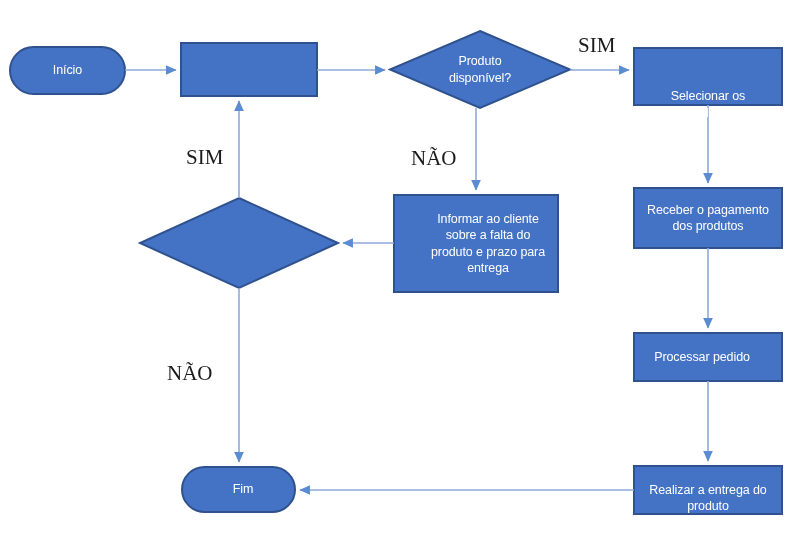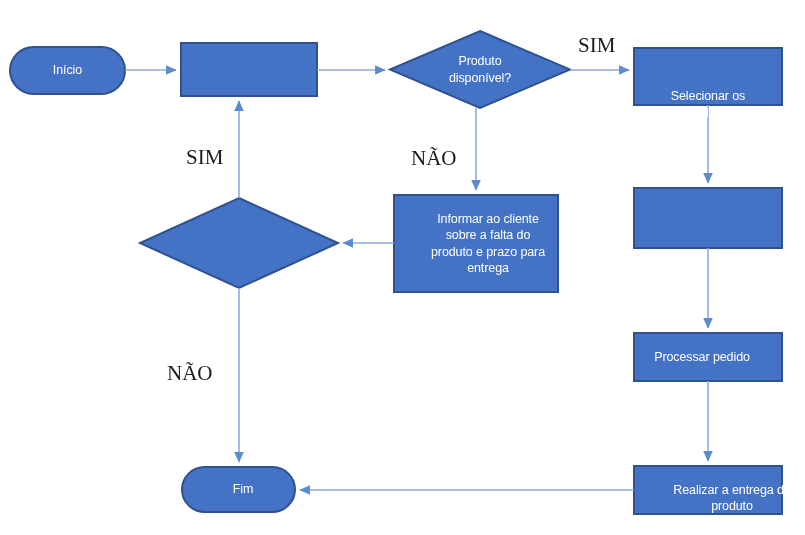--- a/index.html
+++ b/index.html
@@ -108,24 +108,26 @@
 
   <div class="node-label" style="left:10px; top:47px; width:115px; height:47px;">Início</div>
 
 
   <div class="node-label" style="left:415px; top:47px; width:130px; height:45px;">Produto
 disponível?</div>
 
   <div class="node-label" style="left:634px; top:48px; width:148px; height:57px;margin-top:28px;">Selecionar os
 produtos</div>
 
+  <div class="node-label" style="left:634px; top:188px; width:148px; height:60px;">Receber o pagamento
+dos produtos</div>
 
   <div class="node-label" style="left:634px; top:333px; width:136px; height:48px;">Processar pedido</div>
 
-  <div class="node-label" style="left:618px; top:466px; width:148px; height:64px;padding-left:40px;">Realizar a entrega do
+  <div class="node-label" style="left:634px; top:466px; width:148px; height:64px;">Realizar a entrega do
 produto</div>
 
   <div class="node-label" style="left:394px; top:195px; width:188px; height:97px;">Informar ao cliente
 sobre a falta do
 produto e prazo para
 entrega</div>
 
 
   <div class="node-label" style="left:182px; top:467px; width:122px; height:45px;">Fim</div>
 

